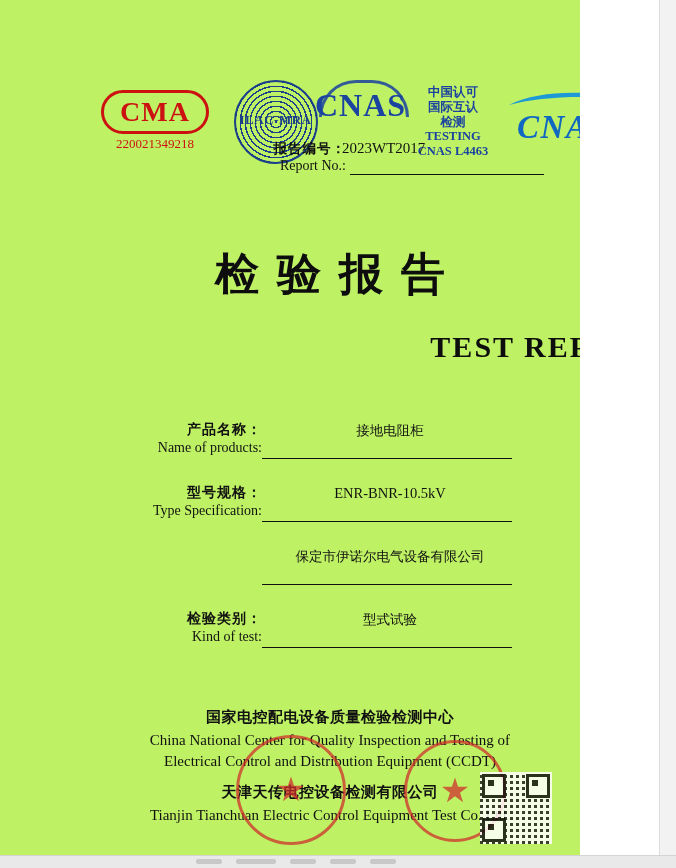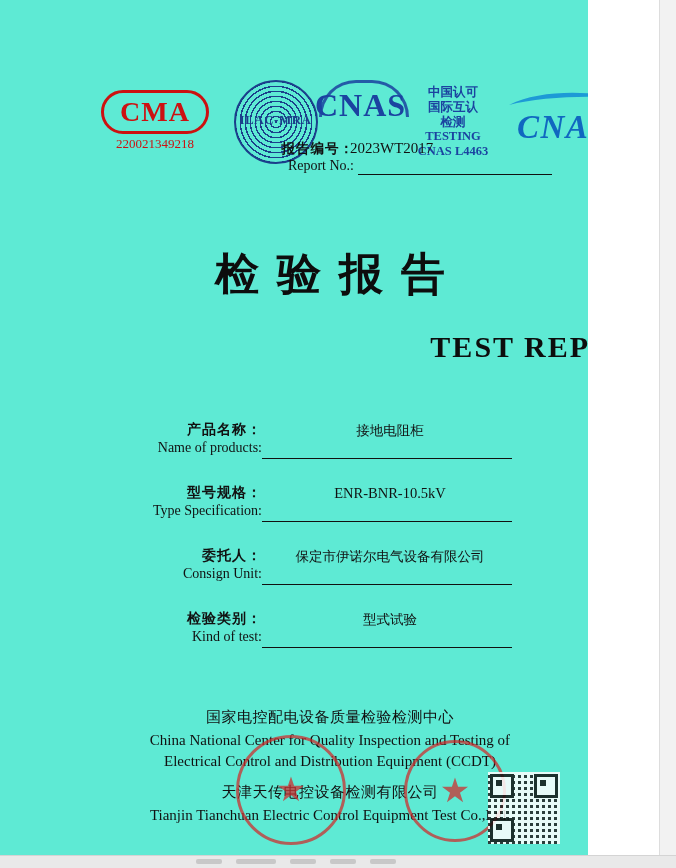--- a/index.html
+++ b/index.html
@@ -13,23 +13,22 @@
     font-family: "Liberation Serif", serif;
     color: #111;
     position: relative;
     overflow: hidden;
   }
   .page {
     position: absolute;
     left: 0; top: 0;
     width: 580px;
     height: 868px;
-    background: #5eead4;
+    background: #bef264;
     overflow: hidden;
-    padding-left: 8px;
   }
   .right-gutter {
     position: absolute;
     right: 0; top: 0;
     width: 16px;
     height: 868px;
     background: #f2f2f2;
     border-left: 1px solid #dddddd;
   }
   
@@ -254,21 +253,21 @@
   }
   
   .footer {
     position: absolute;
     left: 0; top: 705px;
     width: 660px;
     text-align: center;
   }
   .f-cn {
     font-family: "DejaVu Sans", sans-serif;
-    font-weight: normal;
+    font-weight: bold;
     font-size: 15px;
     letter-spacing: 0.5px;
     color: #111;
     line-height: 25px;
   }
   .f-en {
     font-family: "Liberation Serif", serif;
     font-size: 15px;
     line-height: 21px;
     color: #111;
@@ -405,24 +404,20 @@
     <div class="field">
       <div class="lab">
         <div class="lab-cn">型号规格：</div>
         <div class="lab-en">Type Specification:</div>
       </div>
       <div class="val en">ENR-BNR-10.5kV</div>
       <div class="rule"></div>
     </div>
 
     <div class="field">
-      <div class="lab">
-        <div class="lab-cn">委托人：</div>
-        <div class="lab-en">Consign Unit:</div>
-      </div>
       <div class="val">保定市伊诺尔电气设备有限公司</div>
       <div class="rule"></div>
     </div>
 
     <div class="field">
       <div class="lab">
         <div class="lab-cn">检验类别：</div>
         <div class="lab-en">Kind of test:</div>
       </div>
       <div class="val">型式试验</div>

